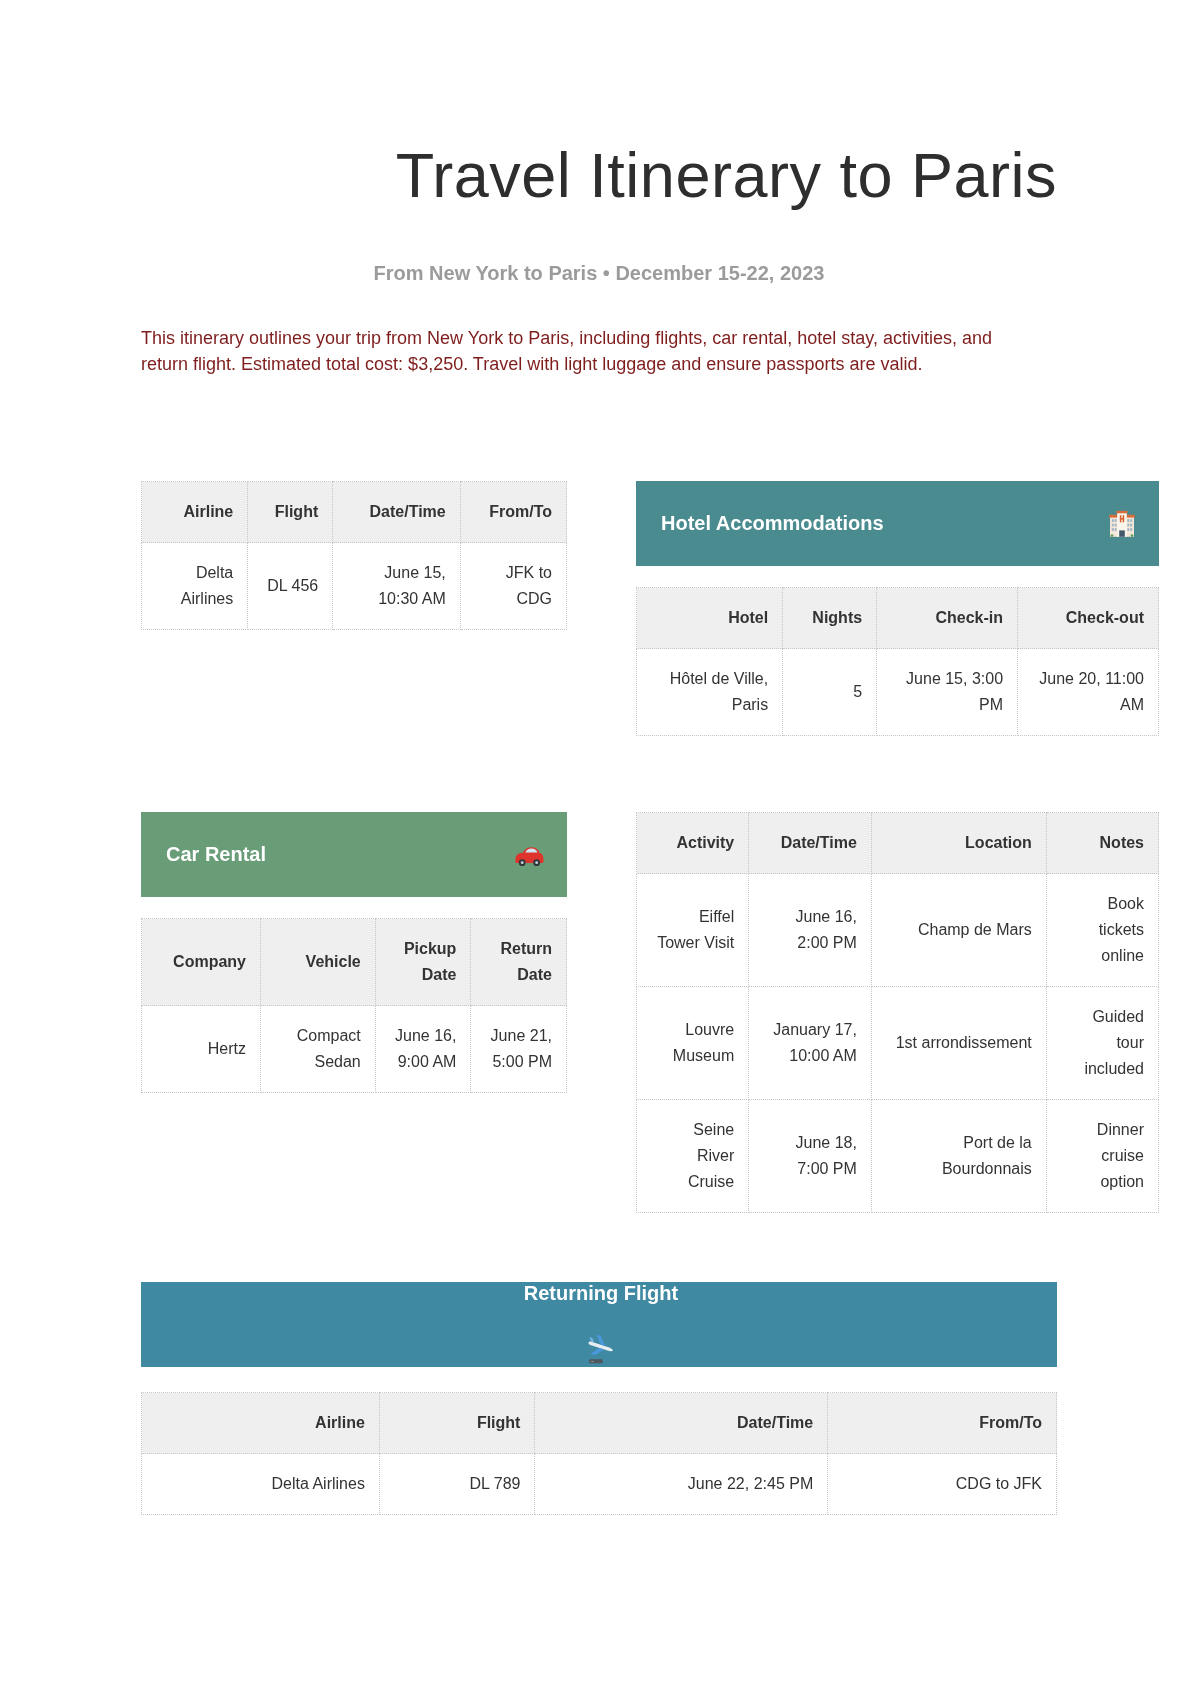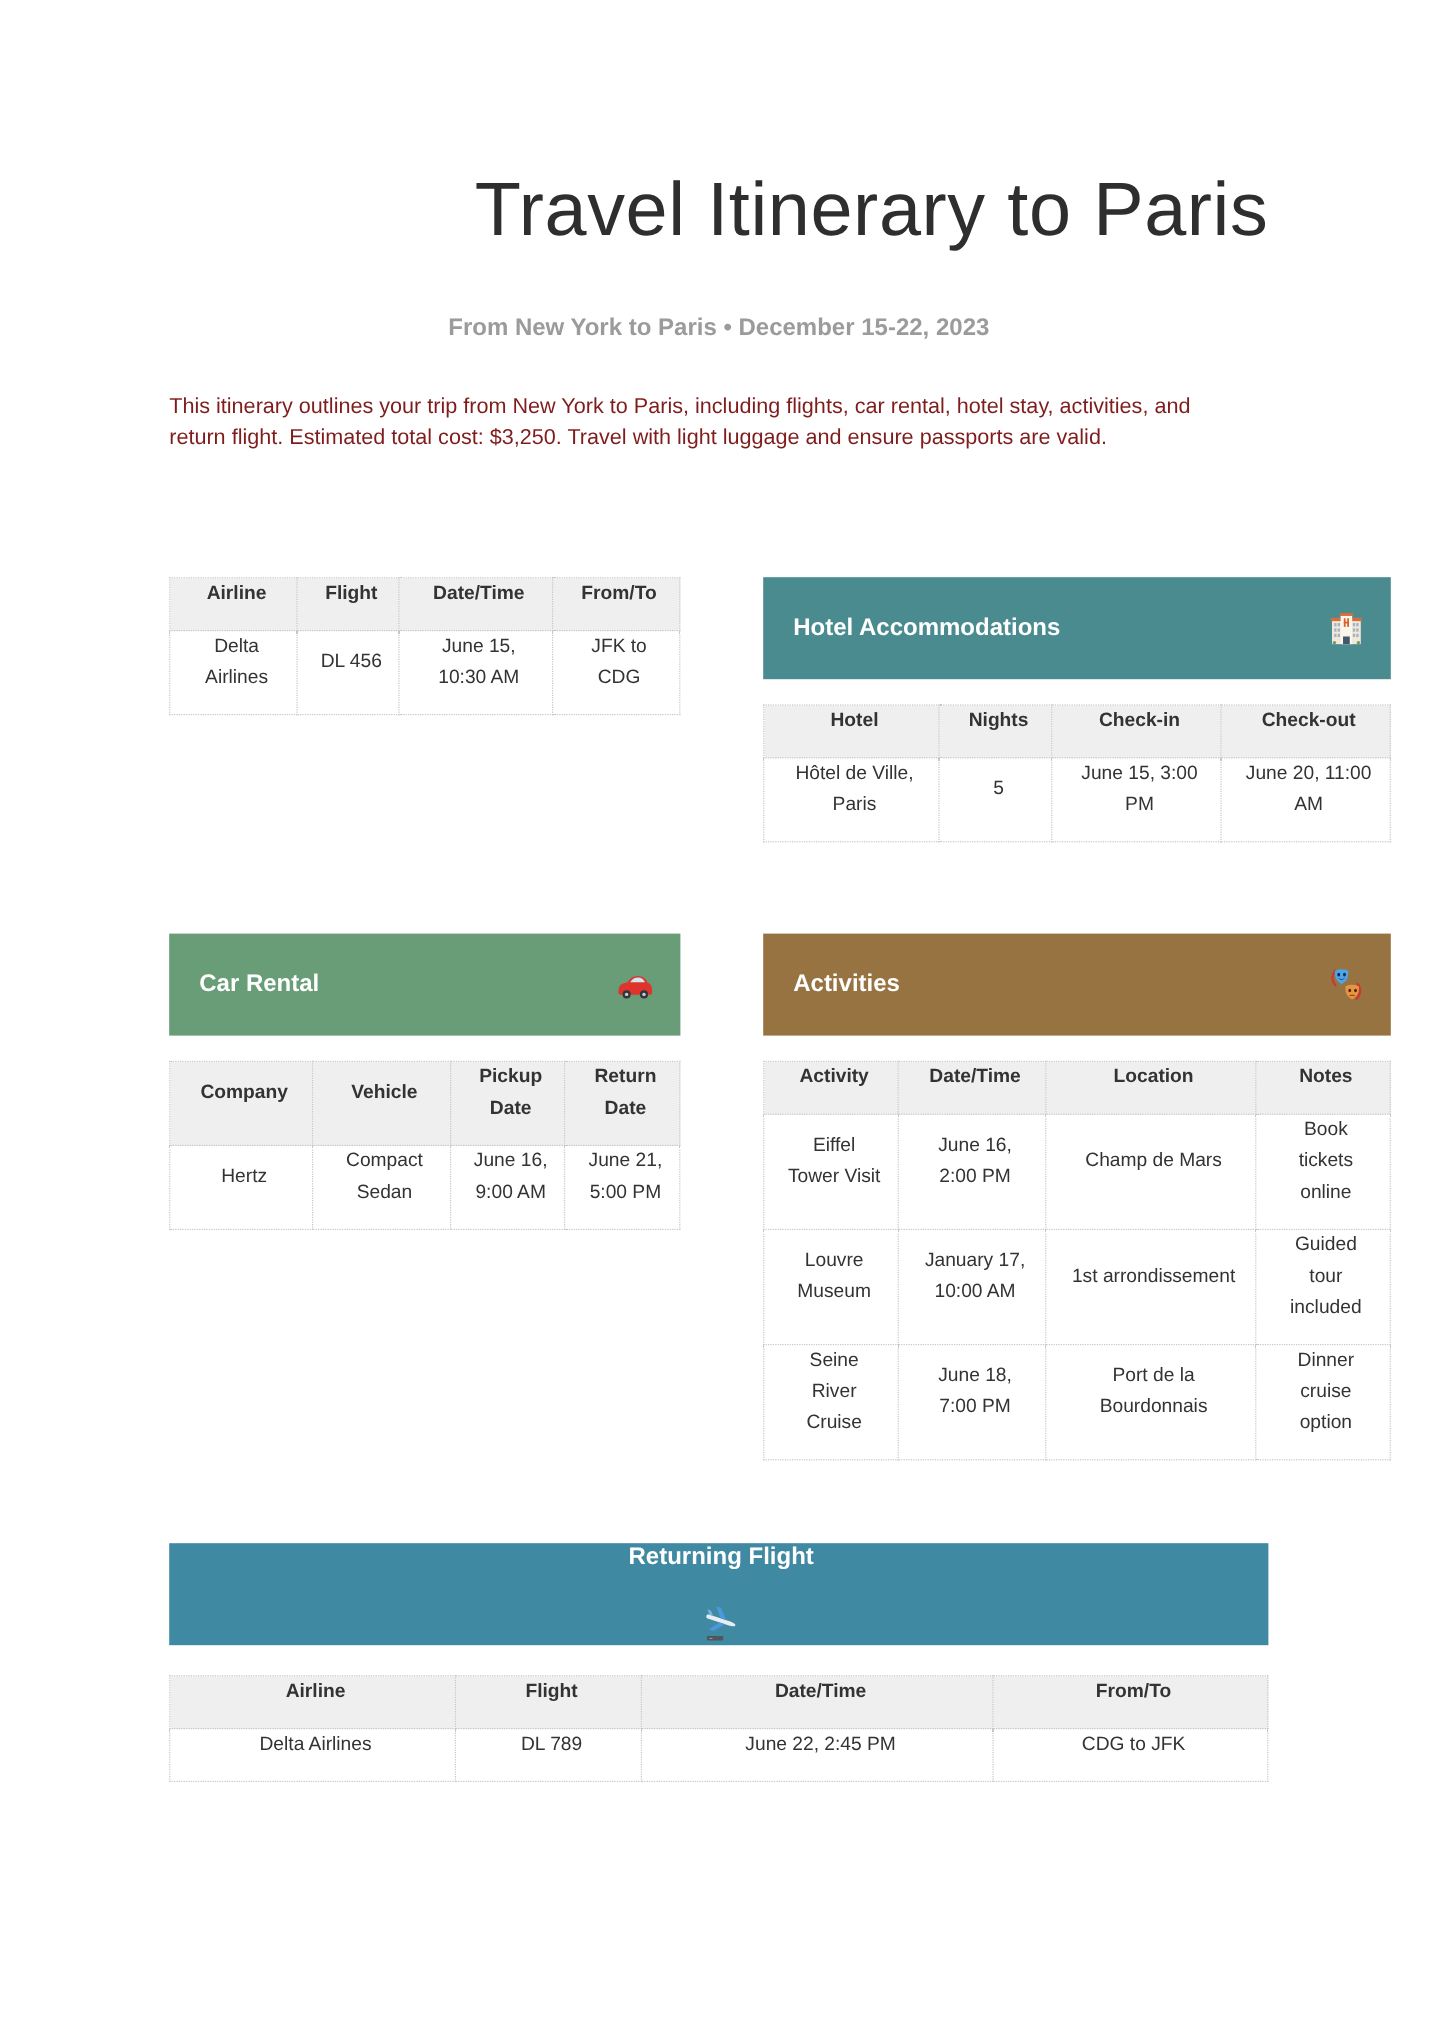--- a/index.html
+++ b/index.html
@@ -34,23 +34,23 @@
   .card-icon { display:flex; align-items:center; }
 
   .bg-purple { background:#9a6b96; }
   .bg-teal   { background:#4a8b8f;gap:48px; }
   .bg-green  { background:#689d78; }
   .bg-brown  { background:#967341; }
   .bg-steel  { background:#4089a2;flex-direction:column; }
 
   table { width:100%; border-collapse:collapse; table-layout:fixed; }
   th, td {
-    border:1px dotted #c6c6c6; text-align:center;
+    border:1px dotted #c6c6c6; text-align:right;
     font-size:16px; line-height:26px; vertical-align:middle;
-    padding:0 14px 17px 19px; word-wrap:break-word;
+    padding:17px 14px 17px 19px; word-wrap:break-word;
   }
   th { background:#efefef; font-weight:700; color:#333; }
   td { background:#ffffff; color:#333; }
 
   .returning-section { margin-top:69px; width:916px; }
   .returning-section .card-header { margin-bottom:25px; }
 </style>
 </head>
 <body>
 
@@ -181,37 +181,20 @@
             <td>Hertz</td>
             <td>Compact Sedan</td>
             <td>June 16, 9:00 AM</td>
             <td>June 21, 5:00 PM</td>
           </tr>
         </tbody>
       </table>
     </section>
 
     <section>
-      <header class="card-header bg-brown">
-        <h2>Activities</h2>
-        <span class="card-icon">
-          <svg viewBox="0 0 40 40" width="32" height="32" aria-hidden="true">
-            <path d="M9 4 Q2 12 9 21" stroke="#c63b31" stroke-width="2.4" fill="none"></path>
-            <path d="M31 18 Q38 26 30 35" stroke="#c63b31" stroke-width="2.4" fill="none"></path>
-            <path d="M8 5 Q15 2 22 5 Q23 15 15 19 Q7 15 8 5 Z" fill="#4da4e8"></path>
-            <ellipse cx="12" cy="9" rx="1.5" ry="1.9" fill="#0c2d4d"></ellipse>
-            <ellipse cx="18" cy="9" rx="1.5" ry="1.9" fill="#0c2d4d"></ellipse>
-            <path d="M11 12.5 Q15 16 19 12.5 Q15 14.8 11 12.5 Z" fill="#0c2d4d"></path>
-            <path d="M19 21 Q26 18 33 21 Q34 31 26 35 Q18 31 19 21 Z" fill="#e89440"></path>
-            <ellipse cx="23.5" cy="25.5" rx="1.5" ry="1.9" fill="#4d2a07"></ellipse>
-            <ellipse cx="29.5" cy="25.5" rx="1.5" ry="1.9" fill="#4d2a07"></ellipse>
-            <path d="M22.5 31.5 Q26 28.5 29.5 31.5 Q26 30.2 22.5 31.5 Z" fill="#4d2a07"></path>
-          </svg>
-        </span>
-      </header>
       <table>
         <colgroup>
             <col style="width:21.5%">
             <col style="width:23.5%">
             <col style="width:33.5%">
             <col style="width:21.5%">
           </colgroup>
         <thead>
           <tr>
             <th>Activity</th>

